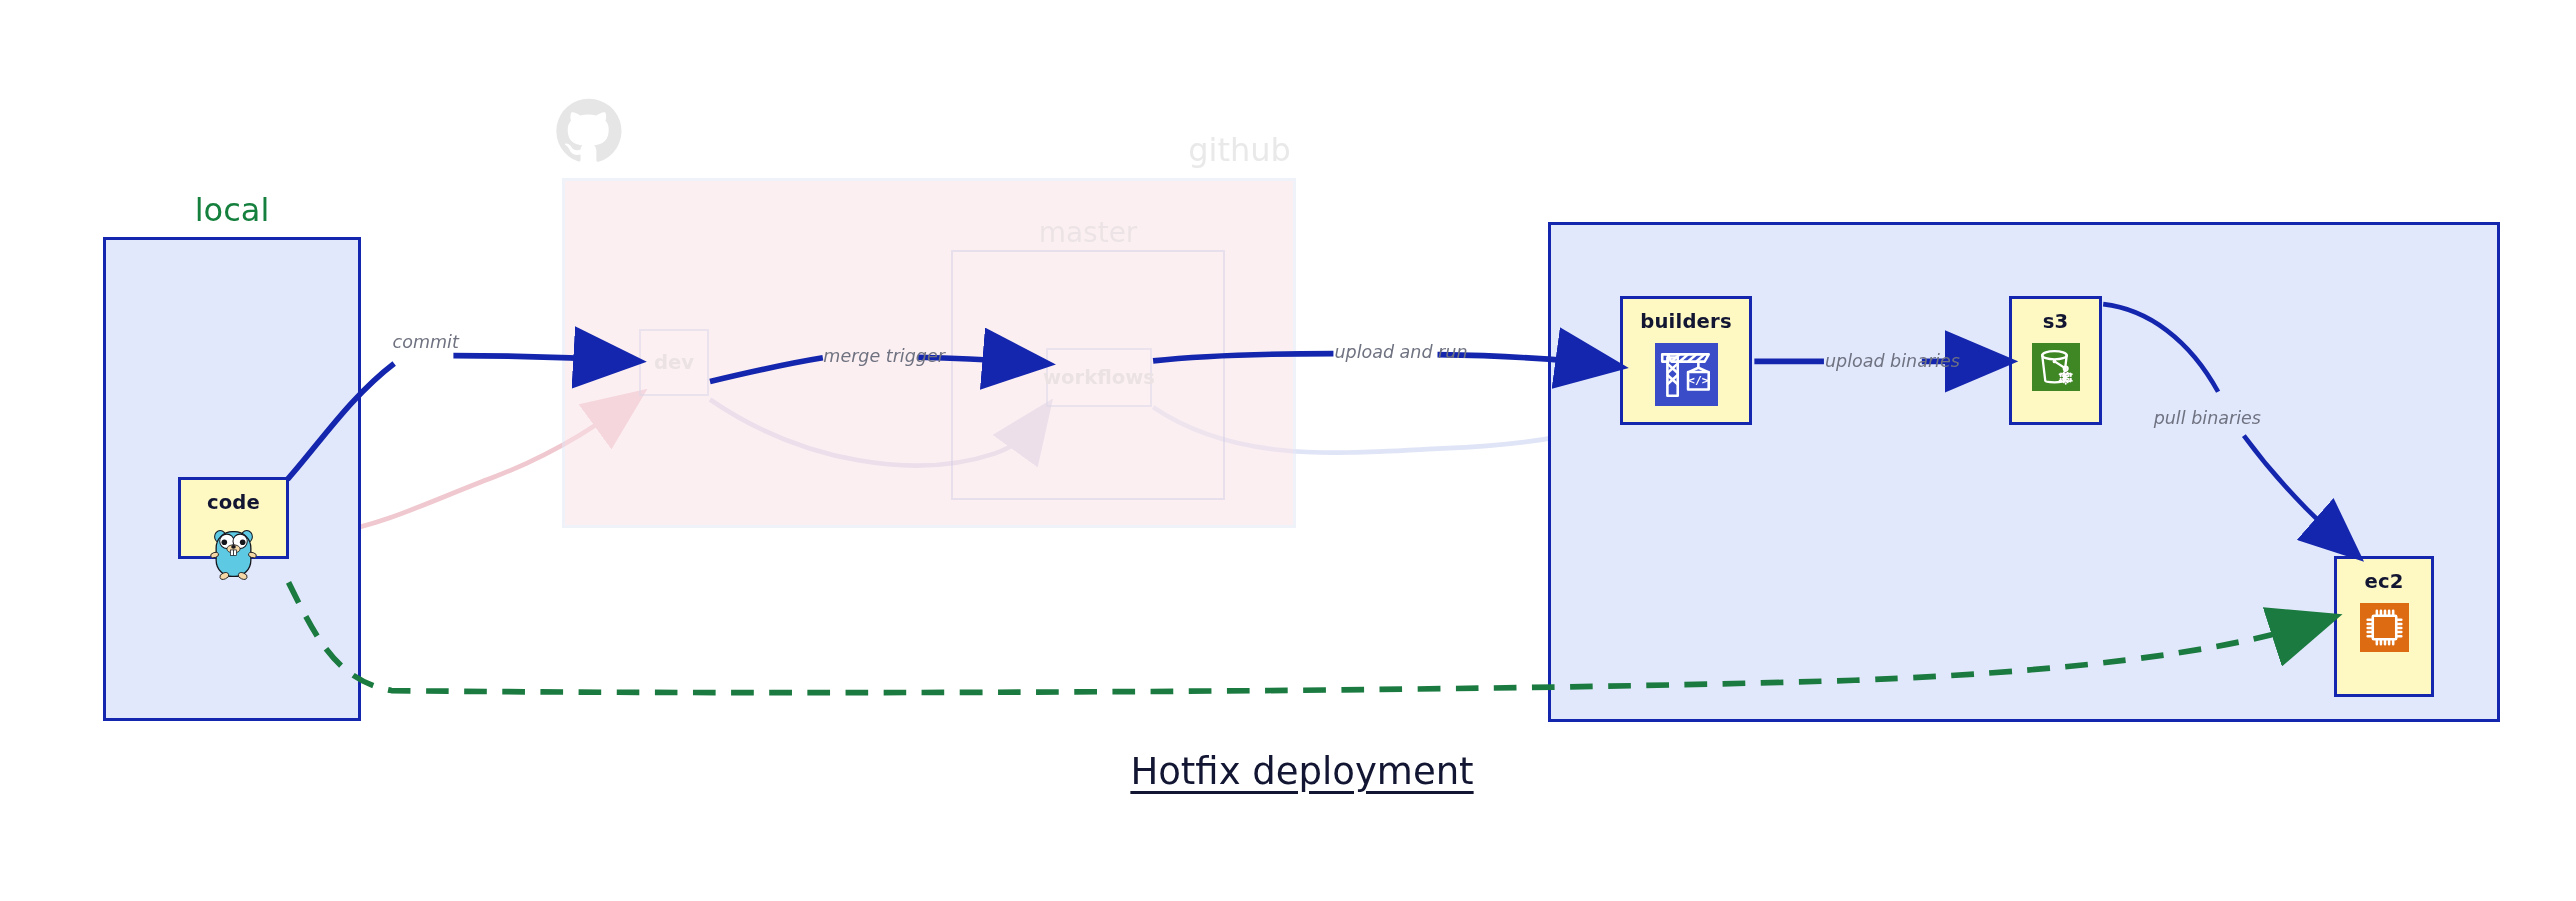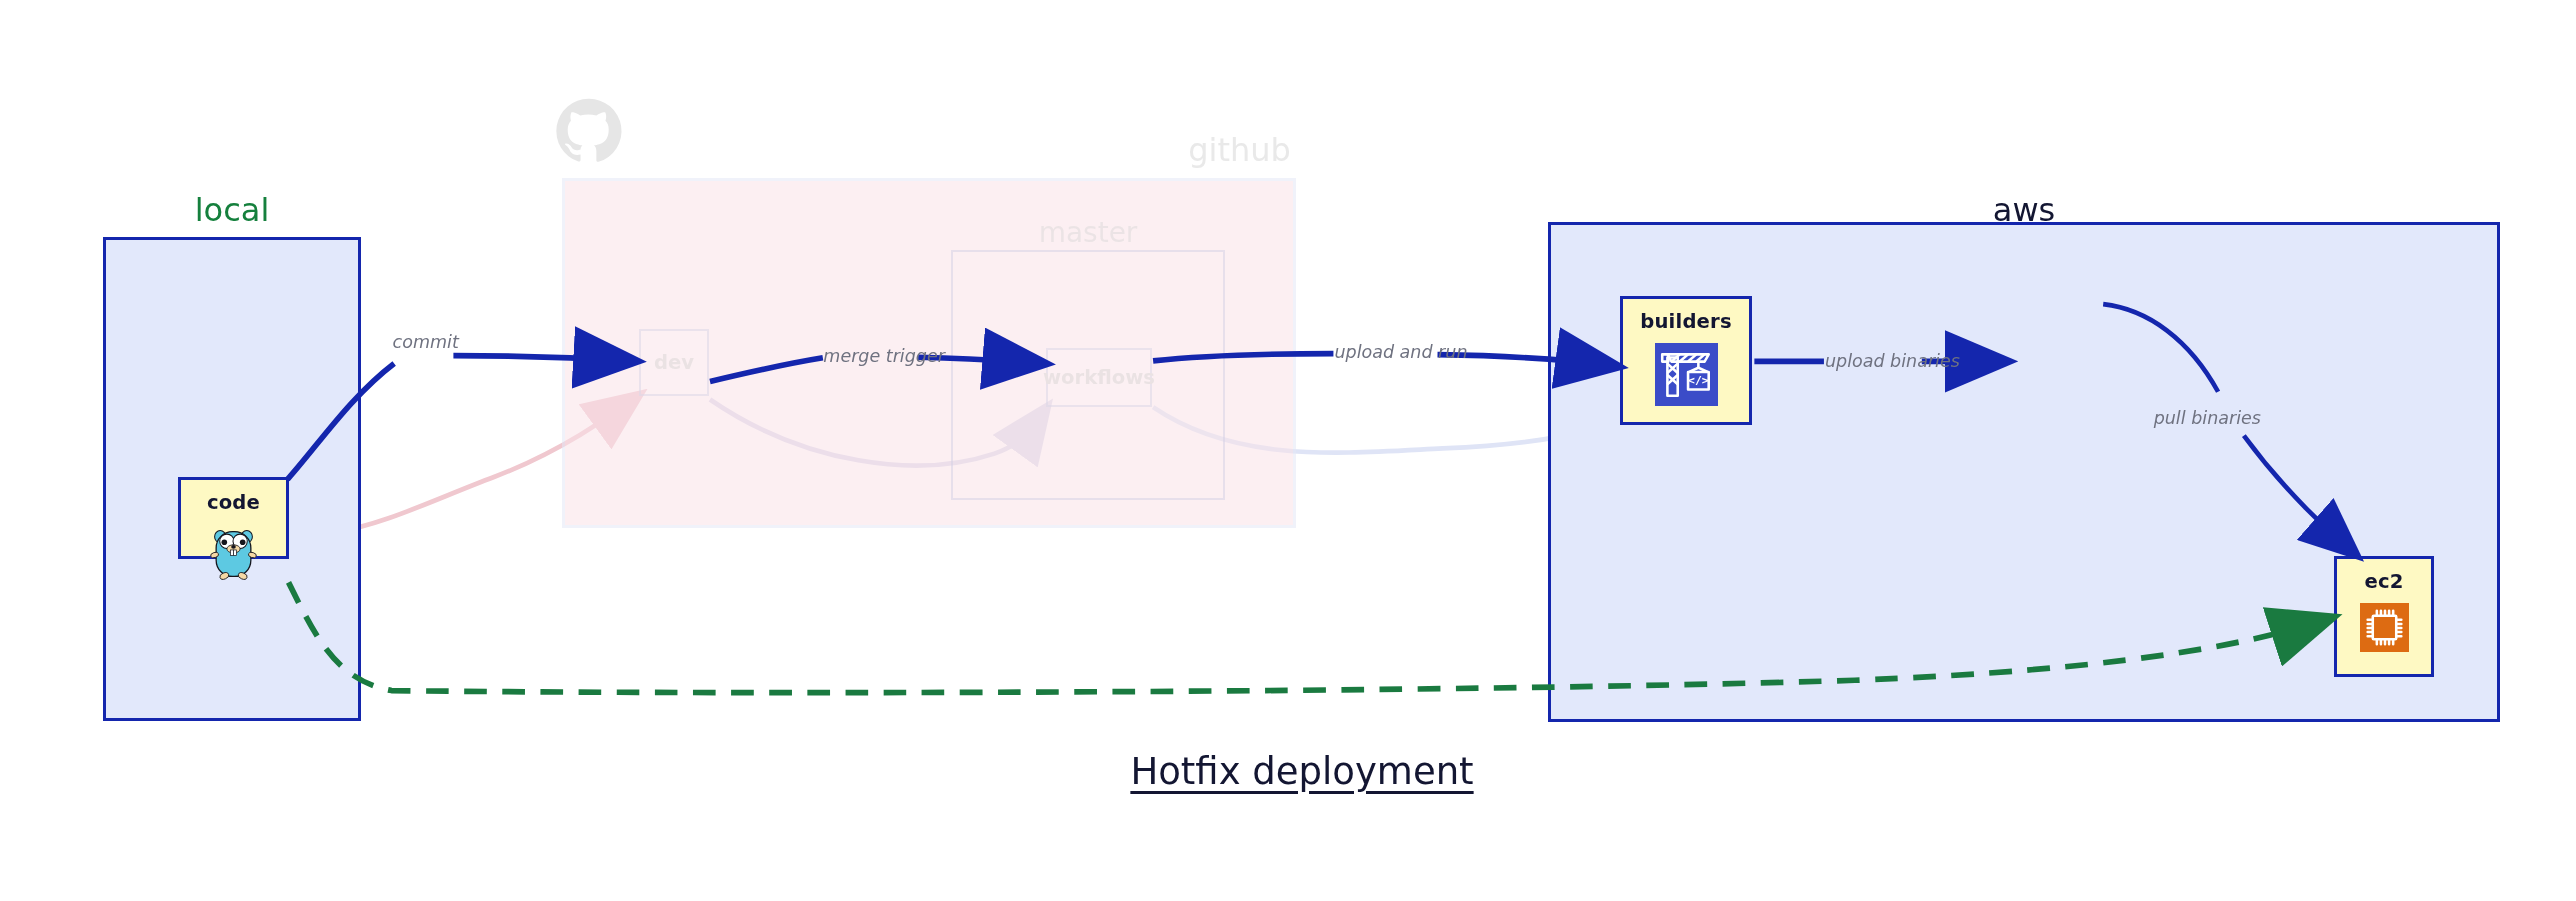--- a/index.html
+++ b/index.html
@@ -37,21 +37,21 @@
   .node .node-icon{margin-top:9.3px;}
 
   .ghost-node{position:absolute;box-sizing:border-box;background:rgba(255,255,255,.10);
       border:2.1px solid #ddd8e8;display:flex;flex-direction:column;align-items:center;
       justify-content:center;opacity:.55;}
   .ghost-node .node-title{font-weight:bold;font-size:19.6px;color:#dcd8d8;}
 
   #code-node{left:178px;top:477px;width:111px;height:82px;}
   #builders-node{left:1620px;top:296px;width:132px;height:129px;}
   #s3-node{left:2009px;top:296px;width:93px;height:129px;}
-  #ec2-node{left:2334px;top:556px;width:100px;height:121px;}
+  #ec2-node{left:2334px;top:556px;width:100px;height:141px;}
 
   #dev-node{left:639px;top:329px;width:70px;height:67px;}
   #workflows-node{left:1046px;top:348px;width:106px;height:59px;}
 
   
   svg.overlay{position:absolute;left:0;top:0;width:2604px;height:902px;pointer-events:none;}
   .edge-label{font-family:"DejaVu Sans","Liberation Sans",sans-serif;font-style:italic;
       font-size:34px;fill:#6f7280;}
 
   
@@ -96,21 +96,20 @@
   <div id="master-box"></div>
 
   <div class="ghost-node" id="dev-node">
     <span class="node-title">dev</span>
   </div>
 
   <div class="ghost-node" id="workflows-node">
     <span class="node-title">workflows</span>
   </div>
 
-  <div class="group-label" id="aws-label">aws</div>
   <div class="group" id="aws-group"></div>
 
   <div class="node" id="code-node">
     <span class="node-title">code</span>
     <span class="node-icon">
       <svg width="49" height="58" viewBox="0 0 96 112">
 
         <ellipse cx="22" cy="24" rx="11" ry="12" fill="#5dc9e2" stroke="#16161d" stroke-width="2"></ellipse>
         <ellipse cx="74" cy="24" rx="11" ry="12" fill="#5dc9e2" stroke="#16161d" stroke-width="2"></ellipse>
 
@@ -153,20 +152,43 @@
 
           <path d="M84 36 L84 48"></path>
           <path d="M66 56 L84 48 L102 56"></path>
           <rect x="64" y="56" width="40" height="34"></rect>
         </g>
         <text x="84" y="80" font-family="'DejaVu Sans Mono','Liberation Mono',monospace" font-size="22" font-weight="bold" fill="#ffffff" text-anchor="middle">&lt;/&gt;</text>
       </svg>
     </span>
   </div>
 
+  <div class="node" id="s3-node">
+    <span class="node-title">s3</span>
+    <span class="node-icon">
+      <svg width="48" height="48" viewBox="0 0 94 94">
+        <rect width="94" height="94" fill="#3f8624"></rect>
+        <g fill="none" stroke="#ffffff" stroke-width="4.5" stroke-linecap="round" stroke-linejoin="round">
+          <ellipse cx="44" cy="24" rx="24" ry="8"></ellipse>
+          <path d="M20 24 L26 74 C26 78 62 78 62 74 L68 24"></path>
+
+          <path d="M44 36 L66 50"></path>
+        </g>
+        <circle cx="44" cy="36" r="3.6" fill="#ffffff"></circle>
+        <circle cx="66" cy="50" r="4" fill="none" stroke="#ffffff" stroke-width="4"></circle>
+
+        <g stroke="#ffffff" stroke-width="3.6" stroke-linecap="round">
+          <path d="M66 55 L66 80 M54 61 L78 74 M78 61 L54 74"></path>
+          <path d="M62 58 L66 62 L70 58 M62 77 L66 73 L70 77"></path>
+          <path d="M56 65 L57 60 L62 61 M76 70 L75 75 L70 74"></path>
+          <path d="M56 70 L57 75 L62 74 M76 65 L75 60 L70 61"></path>
+        </g>
+      </svg>
+    </span>
+  </div>
 
   <div class="node" id="ec2-node">
     <span class="node-title">ec2</span>
     <span class="node-icon">
       <svg width="49" height="49" viewBox="0 0 96 96">
         <rect width="96" height="96" fill="#dd6b12"></rect>
         <g stroke="#ffffff" stroke-width="5" fill="none" stroke-linecap="round">
           <rect x="25" y="25" width="46" height="46" rx="2"></rect>
           <path d="M33 25 L33 15 M41 25 L41 15 M49 25 L49 15 M57 25 L57 15 M65 25 L65 15"></path>
           <path d="M33 71 L33 81 M41 71 L41 81 M49 71 L49 81 M57 71 L57 81 M65 71 L65 81"></path>

